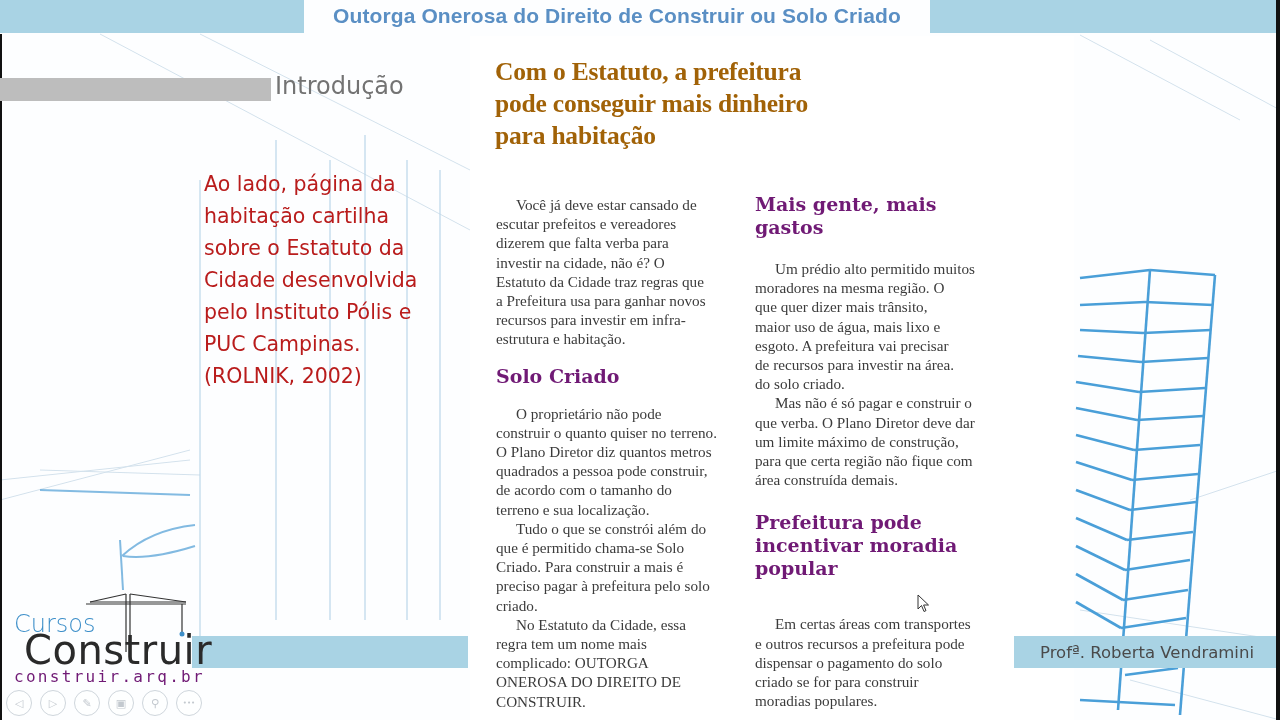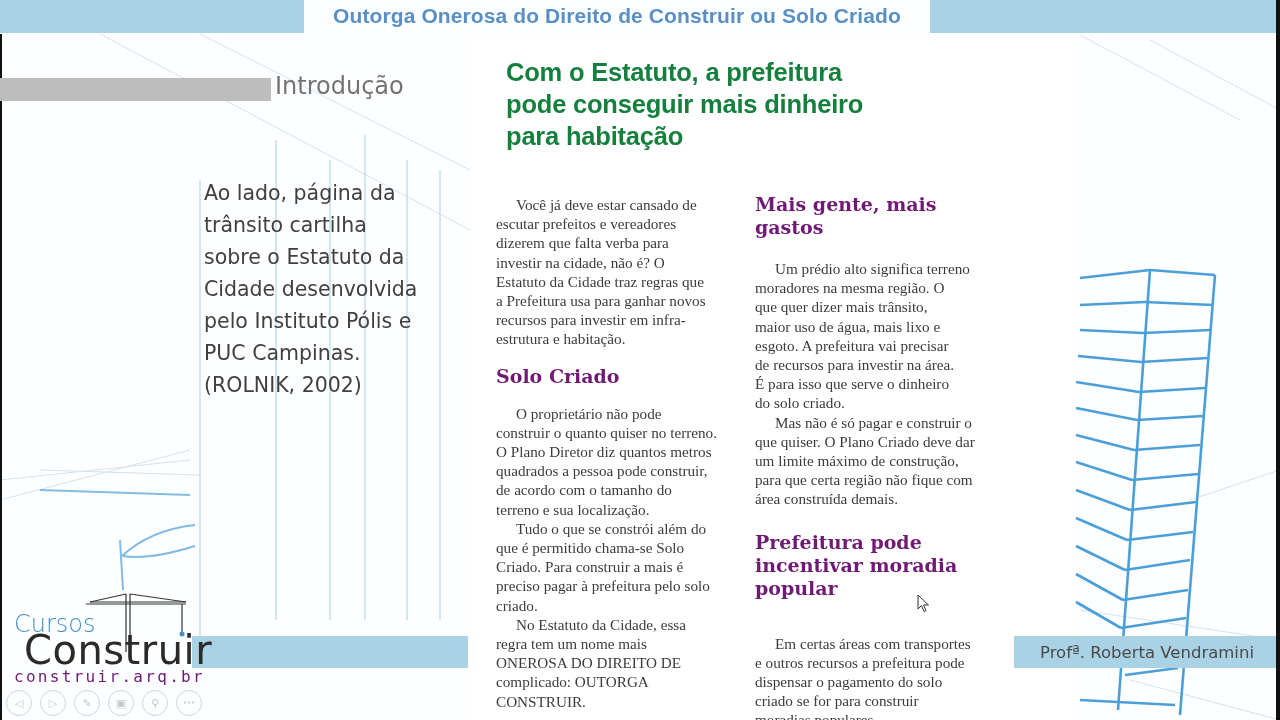--- a/index.html
+++ b/index.html
@@ -21,32 +21,31 @@
     position:absolute; left:306px; top:4px; width:622px; text-align:center;
     font-family:"Liberation Sans", sans-serif; font-weight:bold; font-size:21px; color:#5a8fc4;
     letter-spacing:0.1px;
   }
   .section-bar { position:absolute; left:0; top:78px; width:271px; height:23px; background:#bdbdbd; }
   .section-title {
     position:absolute; left:275px; top:72px;
     font-family:"DejaVu Sans", sans-serif; font-size:24px; color:#737373;
   }
   .intro-text {
-    position:absolute; left:204px; top:177px; width:240px;
-    font-family:"DejaVu Sans", sans-serif; font-size:20.5px; line-height:32px; color:#404040;
+    position:absolute; left:204px; top:168px; width:240px;
+    font-family:"DejaVu Sans", sans-serif; font-size:20.5px; line-height:32px; color:#b91c1c;
   }
   .intro-text span { display:block; white-space:nowrap; }
 
   
   .doc { position:absolute; left:470px; top:36px; width:604px; height:684px; background:rgba(255,255,255,0.92); }
   .doc-headline {
     position:absolute; left:495px; top:56px; width:470px;
-    font-family:Liberation Sans, sans-serif; font-weight:bold; font-size:25.5px; line-height:32px; color:#15803d;
+    font-family:Liberation Serif, serif; font-weight:bold; font-size:25.5px; line-height:32px; color:#a16207;
     letter-spacing:-0.2px;
-    margin-left:11px;
   }
   .doc-headline span { display:block; white-space:nowrap; }
   .col { position:absolute; font-family:"Liberation Serif", serif; font-size:15.2px; line-height:19.2px; color:#3b3b3b; }
   .col p { margin:0; }
   .col .line { display:block; white-space:nowrap; }
   .col .indent { padding-left:20px; }
   .subhead {
     font-family:"DejaVu Serif", serif; font-weight:bold; color:#701a75; font-size:19px; line-height:23px;
   }
   .col-a { left:496px; top:195px; width:250px; }
@@ -143,21 +142,21 @@
 
   <div class="top-bar-left"></div>
   <div class="top-bar-right"></div>
   <div class="slide-title">Outorga Onerosa do Direito de Construir ou Solo Criado</div>
 
   <div class="section-bar"></div>
   <div class="section-title">Introdução</div>
 
   <div class="intro-text">
     <span>Ao lado, página da</span>
-    <span>trânsito cartilha</span>
+    <span>habitação cartilha</span>
     <span>sobre o Estatuto da</span>
     <span>Cidade desenvolvida</span>
     <span>pelo Instituto Pólis e</span>
     <span>PUC Campinas.</span>
     <span>(ROLNIK, 2002)</span>
   </div>
 
   <div class="doc"></div>
 
   <div class="doc-headline">
@@ -189,44 +188,43 @@
     <p>
       <span class="line indent">Tudo o que se constrói além do</span>
       <span class="line">que é permitido chama-se Solo</span>
       <span class="line">Criado. Para construir a mais é</span>
       <span class="line">preciso pagar à prefeitura pelo solo</span>
       <span class="line">criado.</span>
     </p>
     <p>
       <span class="line indent">No Estatuto da Cidade, essa</span>
       <span class="line">regra tem um nome mais</span>
+      <span class="line">complicado: OUTORGA</span>
       <span class="line">ONEROSA DO DIREITO DE</span>
-      <span class="line">complicado: OUTORGA</span>
       <span class="line">CONSTRUIR.</span>
     </p>
   </div>
 
   <div class="col col-b">
     <div class="subhead">
       <span class="line">Mais gente, mais</span>
       <span class="line">gastos</span>
     </div>
     <p style="margin-top:20px;">
-      <span class="line indent">Um prédio alto significa terreno</span>
+      <span class="line indent">Um prédio alto permitido muitos</span>
       <span class="line">moradores na mesma região. O</span>
       <span class="line">que quer dizer mais trânsito,</span>
       <span class="line">maior uso de água, mais lixo e</span>
       <span class="line">esgoto. A prefeitura vai precisar</span>
       <span class="line">de recursos para investir na área.</span>
-      <span class="line">É para isso que serve o dinheiro</span>
       <span class="line">do solo criado.</span>
     </p>
     <p>
       <span class="line indent">Mas não é só pagar e construir o</span>
-      <span class="line">que quiser. O Plano Criado deve dar</span>
+      <span class="line">que verba. O Plano Diretor deve dar</span>
       <span class="line">um limite máximo de construção,</span>
       <span class="line">para que certa região não fique com</span>
       <span class="line">área construída demais.</span>
     </p>
     <div class="subhead" style="margin-top:22px;">
       <span class="line">Prefeitura pode</span>
       <span class="line">incentivar moradia</span>
       <span class="line">popular</span>
     </div>
     <p style="margin-top:34px;">

